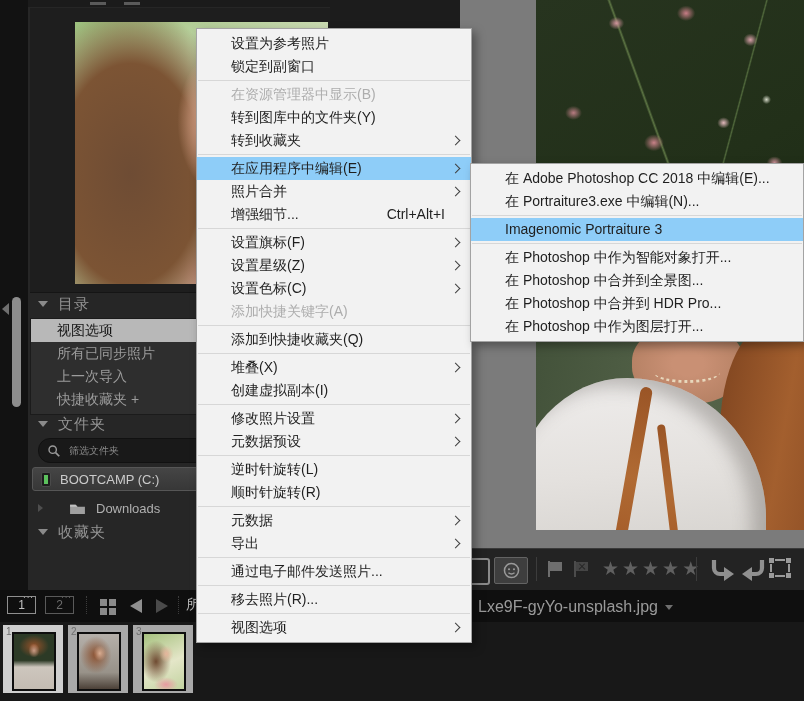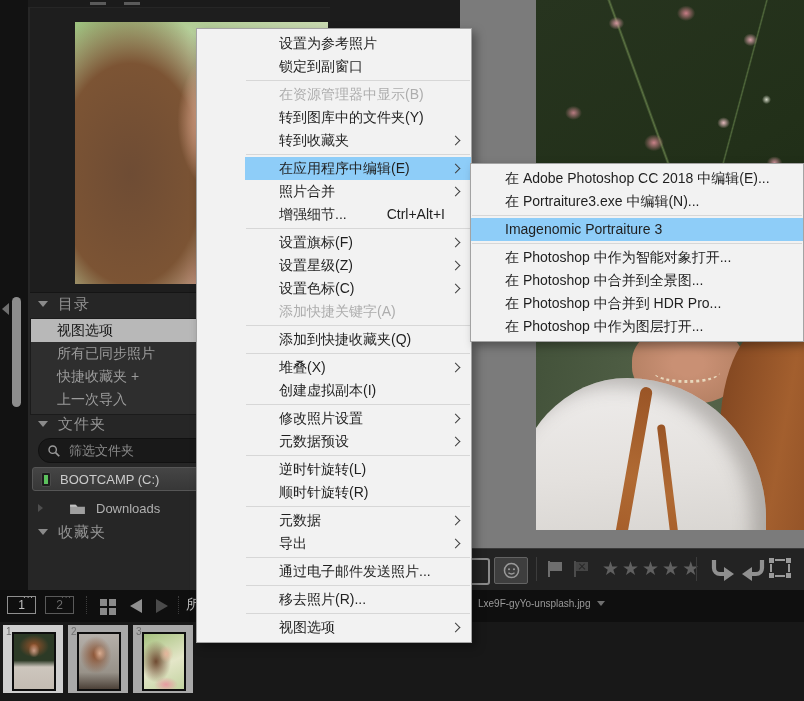--- a/index.html
+++ b/index.html
@@ -28,21 +28,21 @@
       radial-gradient(70px 50px at 88% 88%, #e6b9ad 0%, rgba(0,0,0,0) 75%),
       linear-gradient(160deg,#9cc07d 0%,#dfe7c9 38%,#c3d5a4 65%,#b2cf9e 100%);
   }
   .p-header{position:absolute;left:0;right:0;height:20px;display:flex;align-items:center;gap:10px;
     padding-left:10px;color:#949494;font-size:15px;letter-spacing:1px;}
   .tri-down{width:0;height:0;border-left:5px solid transparent;border-right:5px solid transparent;border-top:6px solid #8a8a8a;}
   .catalog-list{position:absolute;left:2px;top:318px;right:0;height:95px;background:#2e2e2e;border:1px solid #1b1b1b;border-right:none;}
   .cat-row{height:23px;line-height:23px;padding-left:26px;font-size:14px;color:#9c9c9c;white-space:nowrap;}
   .cat-row.sel{background:#b8b8b8;color:#161616;}
   .filter-box{position:absolute;left:10px;top:438px;width:272px;height:23px;background:#191919;border:1px solid #111;
-    border-radius:12px;display:flex;align-items:center;gap:8px;padding-left:8px;color:#8a8a8a;font-size:13px;}
+    border-radius:12px;display:flex;align-items:center;gap:8px;padding-left:8px;color:#8a8a8a;font-size:10px;}
   .drive-row{position:absolute;left:4px;top:467px;width:286px;height:24px;border:1px solid #565656;border-radius:3px;
     background:linear-gradient(#454545,#373737);display:flex;align-items:center;gap:9px;padding-left:8px;
     color:#cbcbcb;font-size:13px;box-sizing:border-box;}
   .led{width:8px;height:13px;background:#1d1d1d;border:1px solid #4a4a4a;border-radius:2px;display:flex;align-items:center;justify-content:center;}
   .led i{display:block;width:4px;height:9px;background:#5cc15d;}
   .folder-row{position:absolute;left:0;top:497px;right:0;height:22px;display:flex;align-items:center;color:#b0b0b0;font-size:13px;}
   .expander{width:0;height:0;border-top:4px solid transparent;border-bottom:4px solid transparent;border-left:5px solid #4e4e4e;margin-left:10px;}
   .folder-row svg{margin-left:26px;}
   .folder-row .lbl{margin-left:10px;}
   .import-row{position:absolute;left:0;top:546px;right:0;height:44px;background:#1c1c1c;border-top:1px solid #0c0c0c;}
@@ -57,21 +57,21 @@
     font-size:12px;display:flex;align-items:center;justify-content:center;box-sizing:border-box;}
   .win-btn .dots{position:absolute;top:-4px;right:1px;font-size:8px;letter-spacing:1px;color:inherit;}
   .win-btn.dim{border-color:#5a5a5a;color:#6d6d6d;}
   .bar-sep{position:absolute;top:6px;height:18px;border-left:1px dotted #3c3c3c;}
   .grid-icon{position:absolute;left:100px;top:9px;width:16px;height:16px;display:grid;grid-template-columns:7px 7px;grid-template-rows:7px 7px;gap:2px;}
   .grid-icon i{background:#8a8a8a;display:block;}
   .nav-arrow{position:absolute;top:9px;width:0;height:0;border-top:7px solid transparent;border-bottom:7px solid transparent;}
   .nav-arrow.prev{left:130px;border-right:12px solid #8f8f8f;}
   .nav-arrow.next{left:156px;border-left:12px solid #4b4b4b;}
   .src-frag{position:absolute;left:186px;top:6px;color:#b8b8b8;font-size:14px;}
-  .file-name{position:absolute;left:478px;top:8px;color:#9a9a9a;font-size:10px;display:flex;align-items:center;gap:7px;justify-content:flex-end;}
+  .file-name{position:absolute;left:478px;top:8px;color:#9a9a9a;font-size:16px;display:flex;align-items:center;gap:7px;justify-content:flex-end;}
   .file-name .tri{width:0;height:0;border-left:4px solid transparent;border-right:4px solid transparent;border-top:5px solid #6f6f6f;}
   
   .filmstrip{position:absolute;left:0;top:622px;width:804px;height:79px;background:#181818;}
   .cell{position:absolute;top:3px;width:60px;height:68px;background:#a9a9a9;}
   .cell .num{position:absolute;left:3px;top:1px;font-size:10px;color:#6f6f6f;}
   .cell.active{background:#cfcfcf;}
   .tphoto{position:absolute;left:9px;top:7px;width:40px;height:55px;border:2px solid #0e0e0e;}
   .tp1{background:
       radial-gradient(8px 10px at 50% 30%, #c89b85 0%, rgba(0,0,0,0) 70%),
       radial-gradient(20px 15px at 50% 22%, #96522a 0%, rgba(0,0,0,0) 75%),
@@ -139,21 +139,21 @@
   .stars{position:absolute;left:272px;top:8px;font-size:19px;letter-spacing:3px;color:#606060;}
   .rot{position:absolute;top:9px;}
   .rot.cw{transform:scaleX(-1);}
   .crop-icon{position:absolute;left:440px;top:10px;width:20px;height:18px;border:2px solid #9a9a9a;box-sizing:border-box;}
   .crop-icon i{position:absolute;width:5px;height:5px;background:#9a9a9a;border:1px solid #232323;}
   .crop-icon .c1{left:-4px;top:-4px;} .crop-icon .c2{right:-4px;top:-4px;}
   .crop-icon .c3{left:-4px;bottom:-4px;} .crop-icon .c4{right:-4px;bottom:-4px;}
   
   .menu{position:absolute;background:#f2f2f2;border:1px solid #a3a3a3;box-shadow:4px 4px 9px rgba(0,0,0,.35);
     padding:3px 0;z-index:50;font-size:14px;color:#1f1f1f;box-sizing:border-box;}
-  .ctx{left:196px;top:28px;width:276px;padding-left:48px;}
+  .ctx{left:196px;top:28px;width:276px;}
   .sub{left:470px;top:163px;width:334px;z-index:51;}
   .mi{position:relative;height:23px;line-height:23px;padding:0 30px 0 34px;white-space:nowrap;overflow:hidden;}
   .mi.dis{color:#adadad;}
   .mi.hl{background:#8ecdf8;}
   .mi .sc{position:absolute;right:26px;top:0;}
   .chev{position:absolute;right:12px;top:8px;width:6px;height:6px;
     border-top:1.6px solid #3f3f3f;border-right:1.6px solid #3f3f3f;transform:rotate(45deg);}
   .msep{height:1px;background:#d7d7d7;margin:2px 1px;}
 </style>
 </head>
@@ -187,22 +187,22 @@
     <div class="nav-photo"></div>
   </div>
 
   <div class="p-header" style="top:294px">
     <span class="tri-down"></span>
     <span>目录</span>
   </div>
   <div class="catalog-list">
     <div class="cat-row sel">视图选项</div>
     <div class="cat-row">所有已同步照片</div>
+    <div class="cat-row">上一次导入</div>
     <div class="cat-row">快捷收藏夹 +</div>
-    <div class="cat-row">上一次导入</div>
   </div>
 
   <div class="p-header" style="top:414px">
     <span class="tri-down"></span>
     <span>文件夹</span>
   </div>
   <div class="filter-box">
     <svg width="14" height="14" viewBox="0 0 16 16">
       <circle cx="6.5" cy="6.5" r="4.2" stroke="#9a9a9a" fill="none" stroke-width="1.6"></circle>
       <line x1="9.8" y1="9.8" x2="14" y2="14" stroke="#9a9a9a" stroke-width="2"></line>

